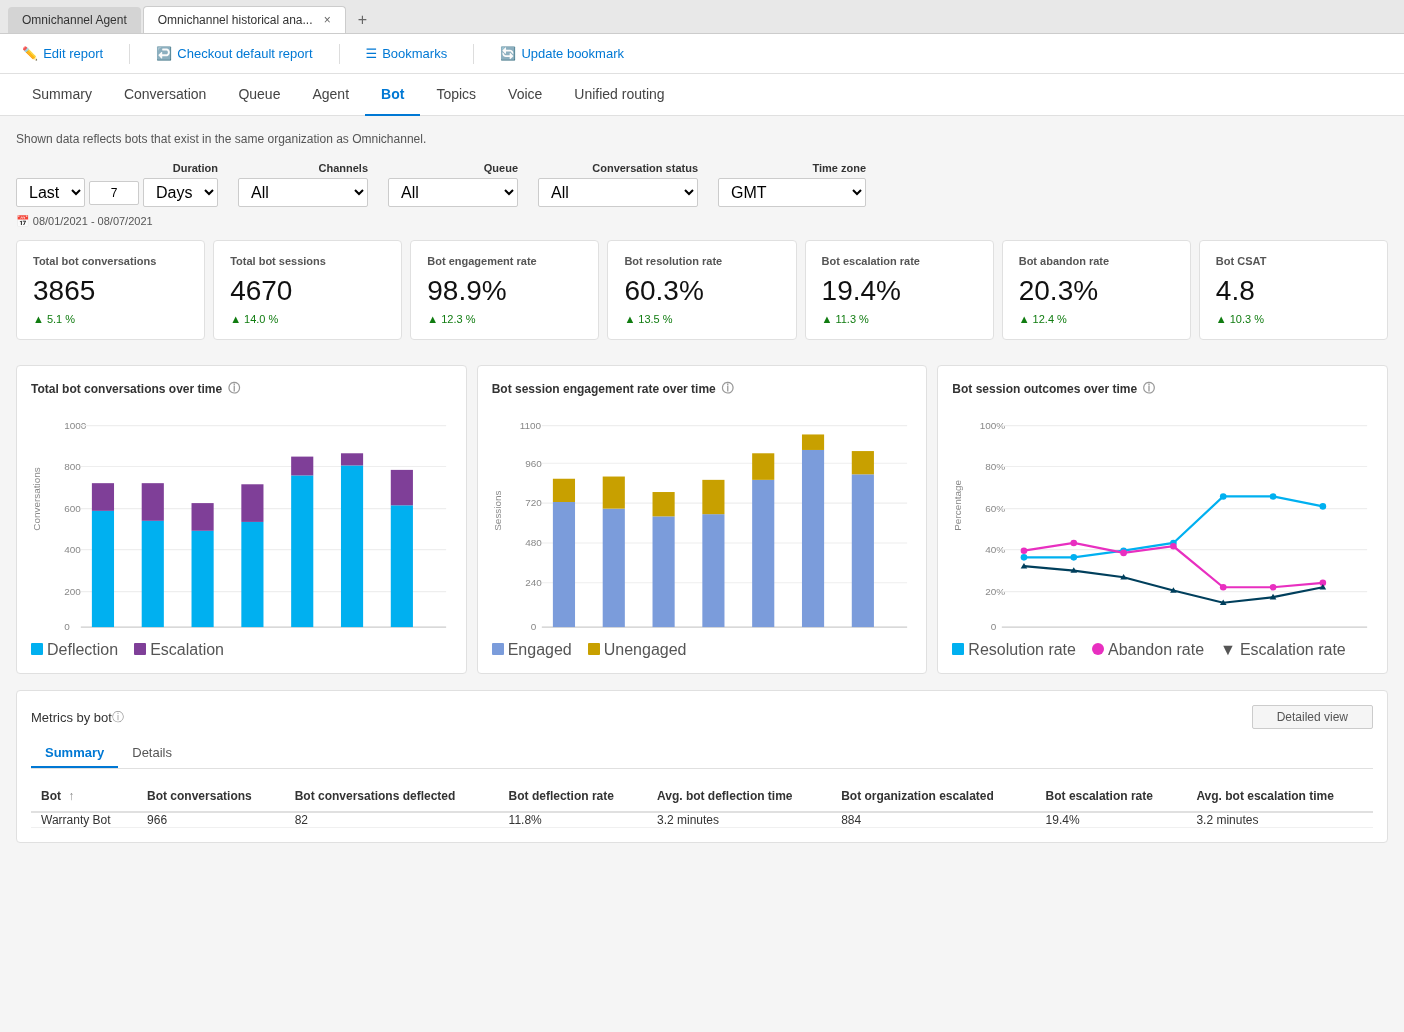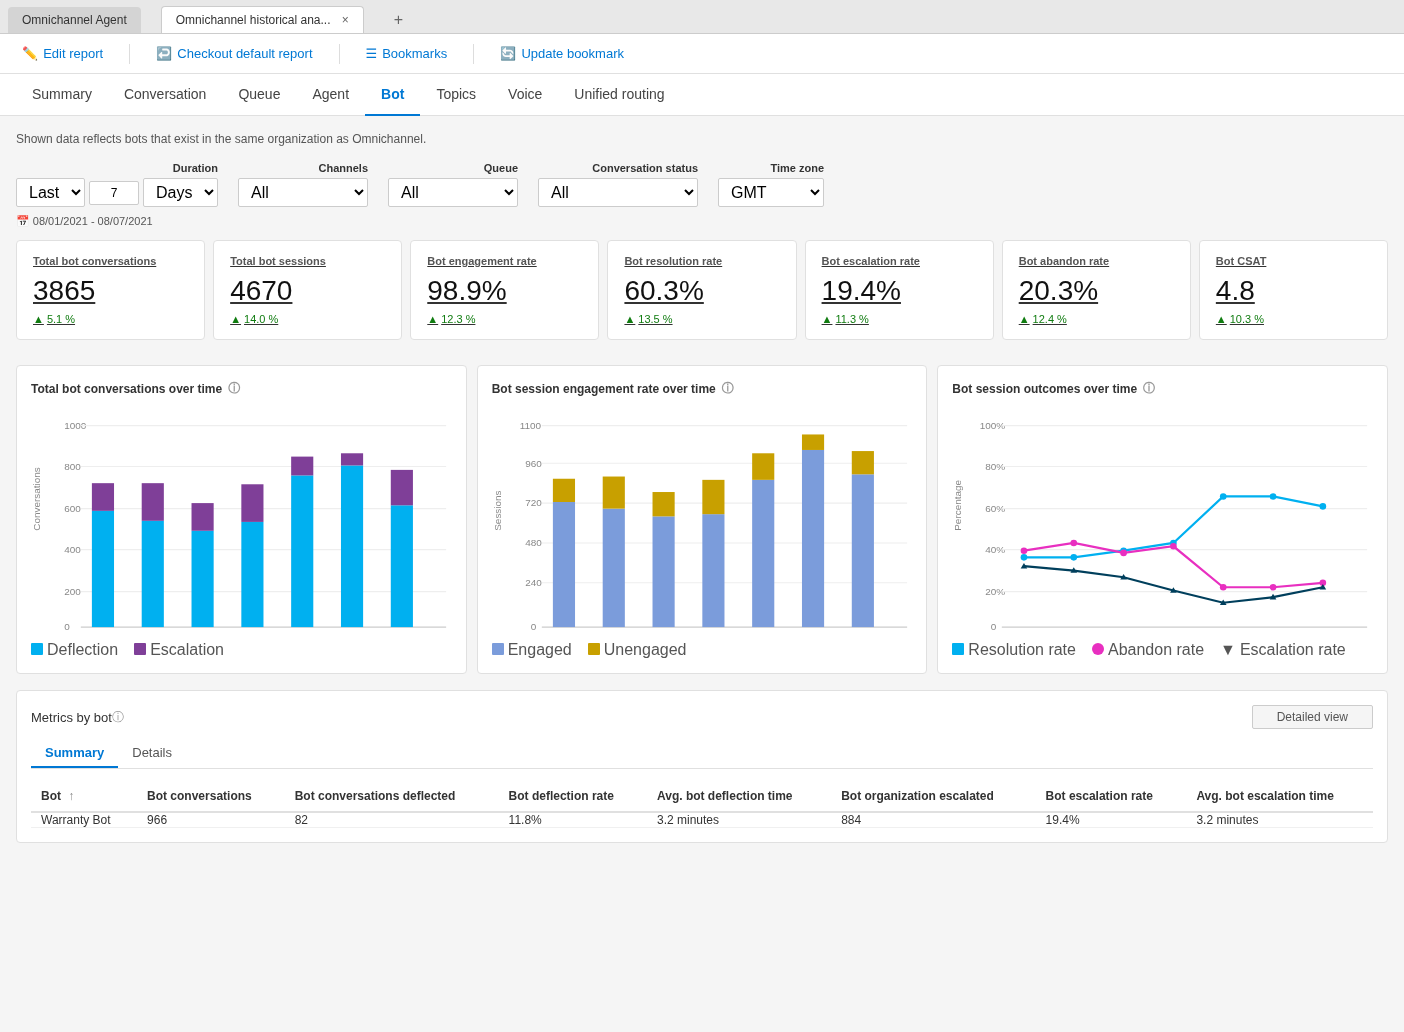--- a/index.html
+++ b/index.html
@@ -3,21 +3,21 @@
   <meta charset="utf-8">
   <style>
     * { box-sizing: border-box; margin: 0; padding: 0; }
     body { font-family: 'Segoe UI', sans-serif; font-size: 13px; background: #f5f5f5; color: #333; }
 
     
     .browser-tabs {
       display: flex; align-items: center; background: #e8e8e8; padding: 6px 8px 0;
       border-bottom: 1px solid #ccc;
     }
-    .tab { padding: 6px 14px; font-size: 12px; cursor: pointer; border-radius: 4px 4px 0 0; background: #d4d4d4; margin-right: 20px; }
+    .tab { padding: 6px 14px; font-size: 12px; cursor: pointer; border-radius: 4px 4px 0 0; background: #d4d4d4; margin-right: 2px; }
     .tab.active { background: #fff; border: 1px solid #ccc; border-bottom: none; }
     .tab .close { margin-left: 8px; cursor: pointer; color: #666; }
     .tab-add { padding: 4px 10px; font-size: 16px; color: #666; cursor: pointer; }
 
     
     .toolbar {
       display: flex; align-items: center; padding: 8px 16px; background: #fff;
       border-bottom: 1px solid #e0e0e0; gap: 20px;
     }
     .toolbar-btn {
@@ -50,21 +50,21 @@
       padding: 4px 8px; border: 1px solid #ccc; border-radius: 2px;
       font-size: 16px; background: #fff; cursor: pointer;
     }
     .filter-input {
       padding: 4px 8px; border: 1px solid #ccc; border-radius: 2px;
       font-size: 12px; width: 50px; text-align: center;
     }
     .date-range { font-size: 11px; color: #555; margin-top: 4px; }
 
     
-    .kpi-row { display: flex; gap: 8px; margin-bottom: 16px; overflow-x: auto; text-decoration: underline; }
+    .kpi-row { display: flex; gap: 8px; margin-bottom: 16px; overflow-x: auto; }
     .kpi-card {
       background: #fff; border: 1px solid #e0e0e0; border-radius: 4px;
       padding: 14px 16px; min-width: 150px; flex: 1;
     }
     .kpi-title { font-size: 11px; color: #555; margin-bottom: 8px; font-weight: 600; }
     .kpi-value { font-size: 28px; font-weight: 300; color: #111; margin-bottom: 6px; }
     .kpi-change { font-size: 11px; color: #107c10; display: flex; align-items: center; gap: 3px; }
     .kpi-change .arrow { color: #107c10; }
 
     
@@ -180,21 +180,21 @@
       </select>
     </div>
     <div class="filter-group">
       <span class="filter-label">Conversation status</span>
       <select class="filter-select" style="width:160px">
         <option>All</option>
       </select>
     </div>
     <div class="filter-group">
       <span class="filter-label">Time zone</span>
-      <select class="filter-select" style="width:106px">
+      <select class="filter-select" style="width:148px">
         <option>GMT</option>
       </select>
     </div>
   </div>
   <div class="date-range">
     <span>📅</span>
     <span>08/01/2021 - 08/07/2021</span>
   </div>
 
   <div class="kpi-row" style="margin-top:12px">

